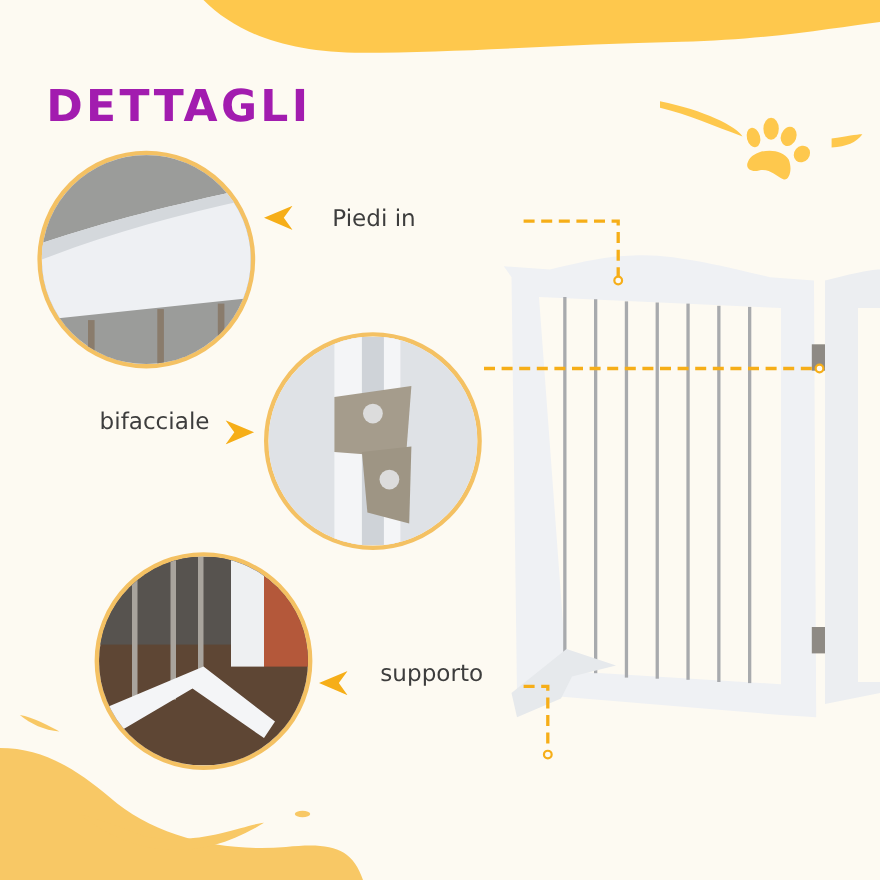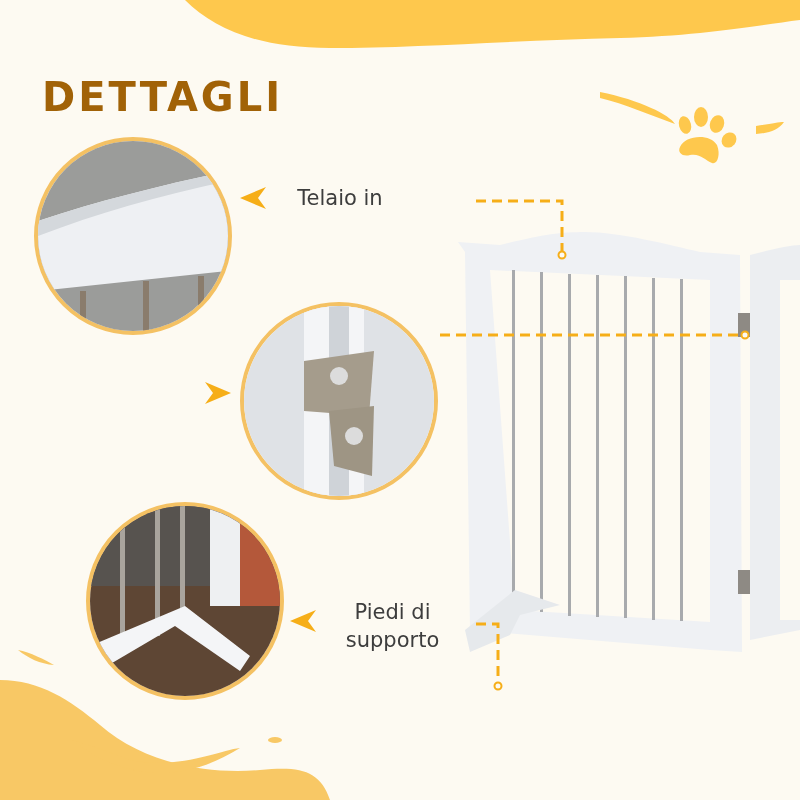--- a/index.html
+++ b/index.html
@@ -1,18 +1,18 @@
 <!DOCTYPE html>
 <html><head>
 <meta charset="utf-8">
 <style>
   html,body{margin:0;padding:0;}
   body{width:800px;height:800px;position:relative;overflow:hidden;background:#fdfaf2;font-family:"DejaVu Sans","Liberation Sans",sans-serif;}
   .abs{position:absolute;}
-  .title{left:42px;top:74px;font-size:40px;font-weight:bold;color:#a16207;letter-spacing:3px;font-family:"DejaVu Sans",sans-serif;}
+  .title{left:42px;top:74px;font-size:40px;font-weight:bold;color:#a21caf;letter-spacing:3px;font-family:"DejaVu Sans",sans-serif;}
   .label{font-size:21px;color:#3d3d3d;line-height:28px;text-align:center;}
   .circle{border:4px solid #f4c163;border-radius:50%;overflow:hidden;box-sizing:border-box;}
   svg{display:block;}
 </style>
 </head>
 <body>
 
 <svg class="abs" style="left:0;top:0" width="800" height="800">
   <path d="M185,0 C215,30 260,48 330,48 C420,48 520,40 620,38 C700,36 760,25 800,20 L800,0 Z" fill="#fec84d"></path>
   <path d="M600,92 C640,100 670,115 675,124 C650,115 625,104 600,98 Z" fill="#fec84d"></path>
@@ -43,57 +43,57 @@
     <path d="M0,80 C60,60 120,45 190,30 L190,40 C120,55 60,72 0,95 Z" fill="#d4d8dc"></path>
     <rect x="42" y="150" width="6" height="45" fill="#8a7c6c"></rect>
     <rect x="105" y="140" width="6" height="55" fill="#8a7c6c"></rect>
     <rect x="160" y="135" width="6" height="60" fill="#8a7c6c"></rect>
   </svg>
 </div>
 <svg class="abs" style="left:240px;top:187px" width="26" height="22">
     <path d="M0,11 L26,0 L18,11 L26,22 Z" fill="#f6ae18"></path>
   </svg>
 <div class="abs label" style="left:245px;top:184px;width:190px;">
-  <div>Telaio in</div>
+  <div>Piedi in</div>
 </div>
 
 <div class="abs circle" style="left:240px;top:302px;width:198px;height:198px;">
   <svg width="190" height="190" viewBox="0 0 190 190">
     <rect width="190" height="190" fill="#dfe2e6"></rect>
     <rect x="60" y="0" width="60" height="190" fill="#f4f5f7"></rect>
     <rect x="85" y="0" width="20" height="190" fill="#cfd3d8"></rect>
     <path d="M60,55 L130,45 L125,110 L60,105 Z" fill="#a59c8c"></path>
     <path d="M85,105 L130,100 L128,170 L90,160 Z" fill="#9e9584"></path>
     <circle cx="95" cy="70" r="9" fill="#dcdcdc"></circle>
     <circle cx="110" cy="130" r="9" fill="#dcdcdc"></circle>
   </svg>
 </div>
 <svg class="abs" style="left:205px;top:382px" width="26" height="22">
     <path d="M26,11 L0,0 L8,11 L0,22 Z" fill="#f6ae18"></path>
   </svg>
 <div class="abs label" style="left:78px;top:369px;width:125px;">
+  <div>bifacciale</div>
 </div>
 
 <div class="abs circle" style="left:86px;top:502px;width:198px;height:198px;">
   <svg width="190" height="190" viewBox="0 0 190 190">
     <rect width="190" height="190" fill="#5e4634"></rect>
     <rect x="0" y="0" width="150" height="80" fill="#57534f"></rect>
     <rect x="150" y="0" width="40" height="100" fill="#b4583a"></rect>
     <rect x="120" y="0" width="30" height="100" fill="#eef0f2"></rect>
     <rect x="30" y="0" width="5" height="140" fill="#a9a49d"></rect>
     <rect x="65" y="0" width="5" height="130" fill="#a9a49d"></rect>
     <rect x="90" y="0" width="5" height="120" fill="#a9a49d"></rect>
     <path d="M0,170 L85,120 L150,165 L160,150 L95,100 L0,140 Z" fill="#f4f5f7"></path>
   </svg>
 </div>
 <svg class="abs" style="left:290px;top:610px" width="26" height="22">
     <path d="M0,11 L26,0 L18,11 L26,22 Z" fill="#f6ae18"></path>
   </svg>
 <div class="abs label" style="left:330px;top:598px;width:125px;">
-  <div>Piedi di</div>
   <div>supporto</div>
 </div>
 
 <svg class="abs" style="left:440px;top:190px" width="360" height="610" viewBox="0 0 360 610">
 
   <path d="M310,65 C330,60 350,55 360,55 L360,440 L310,450 Z" fill="#eceef1"></path>
   <rect x="340" y="90" width="20" height="340" fill="#fdfaf2"></rect>
 
   <path d="M18,52 L60,55 C100,45 120,42 145,42 C180,42 230,55 260,62 L300,65 L302,462 L270,460 L30,440 L25,62 Z" fill="#eff1f4"></path>
   <path d="M50,80 L270,90 L270,432 L75,420 Z" fill="#fdfaf2"></path>

